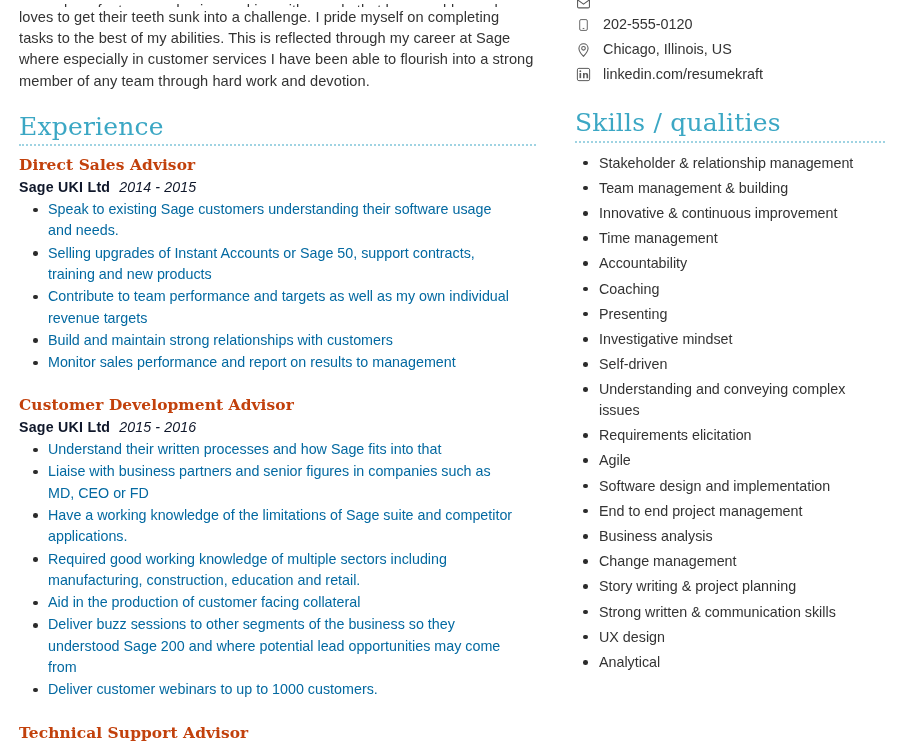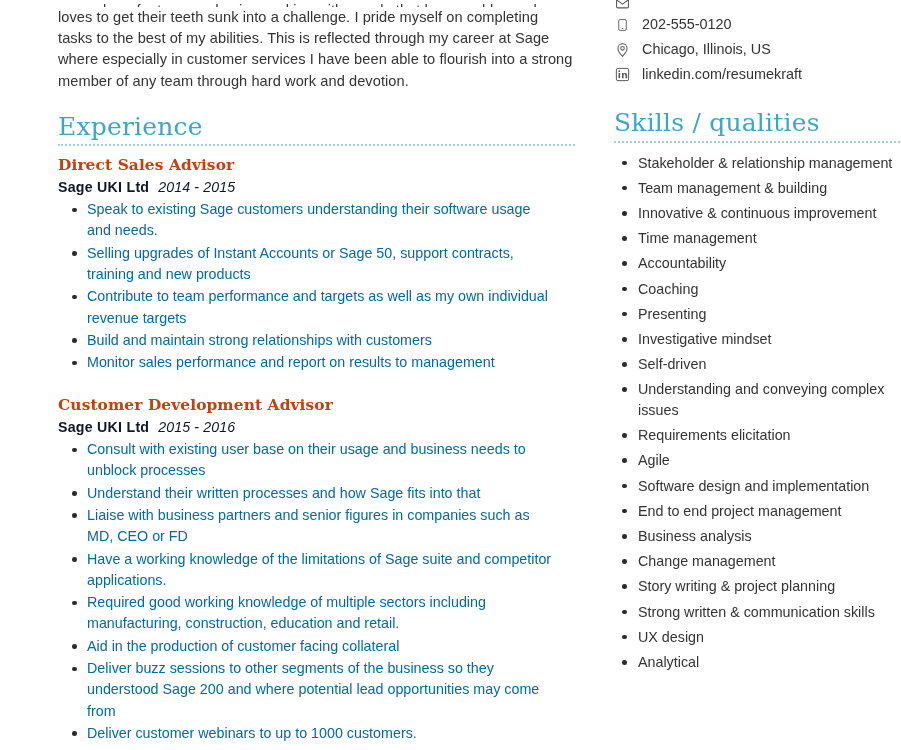--- a/index.html
+++ b/index.html
@@ -15,20 +15,21 @@
     font-family: "Liberation Sans", sans-serif;
     color: #2b2b2b;
   }
 
   .page {
     position: relative;
     width: 901px;
     height: 750px;
     display: flex;
     align-items: flex-start;
+    justify-content: flex-end;
   }
 
   
   .main-col {
     width: 575px;
     padding: 0 0 0 58px;
     flex: 0 0 575px;
     overflow: hidden;
   }
 
@@ -219,21 +220,20 @@
       </div>
 
       <div class="job-spacer"></div>
 
       <div class="job">
         <div class="job-title">Customer Development Advisor</div>
         <div class="job-meta">
           <span class="job-company">Sage UKI Ltd</span><span class="job-dates">2015 - 2016</span>
         </div>
         <ul class="bullets">
-          <li>Consult with existing user base on their usage and business needs to unblock processes</li>
           <li>Understand their written processes and how Sage fits into that</li>
           <li>Liaise with business partners and senior figures in companies such as MD, CEO or FD</li>
           <li>Have a working knowledge of the limitations of Sage suite and competitor applications.</li>
           <li>Required good working knowledge of multiple sectors including manufacturing, construction, education and retail.</li>
           <li>Aid in the production of customer facing collateral</li>
           <li>Deliver buzz sessions to other segments of the business so they understood Sage 200 and where potential lead opportunities may come from</li>
           <li>Deliver customer webinars to up to 1000 customers.</li>
         </ul>
       </div>
 

